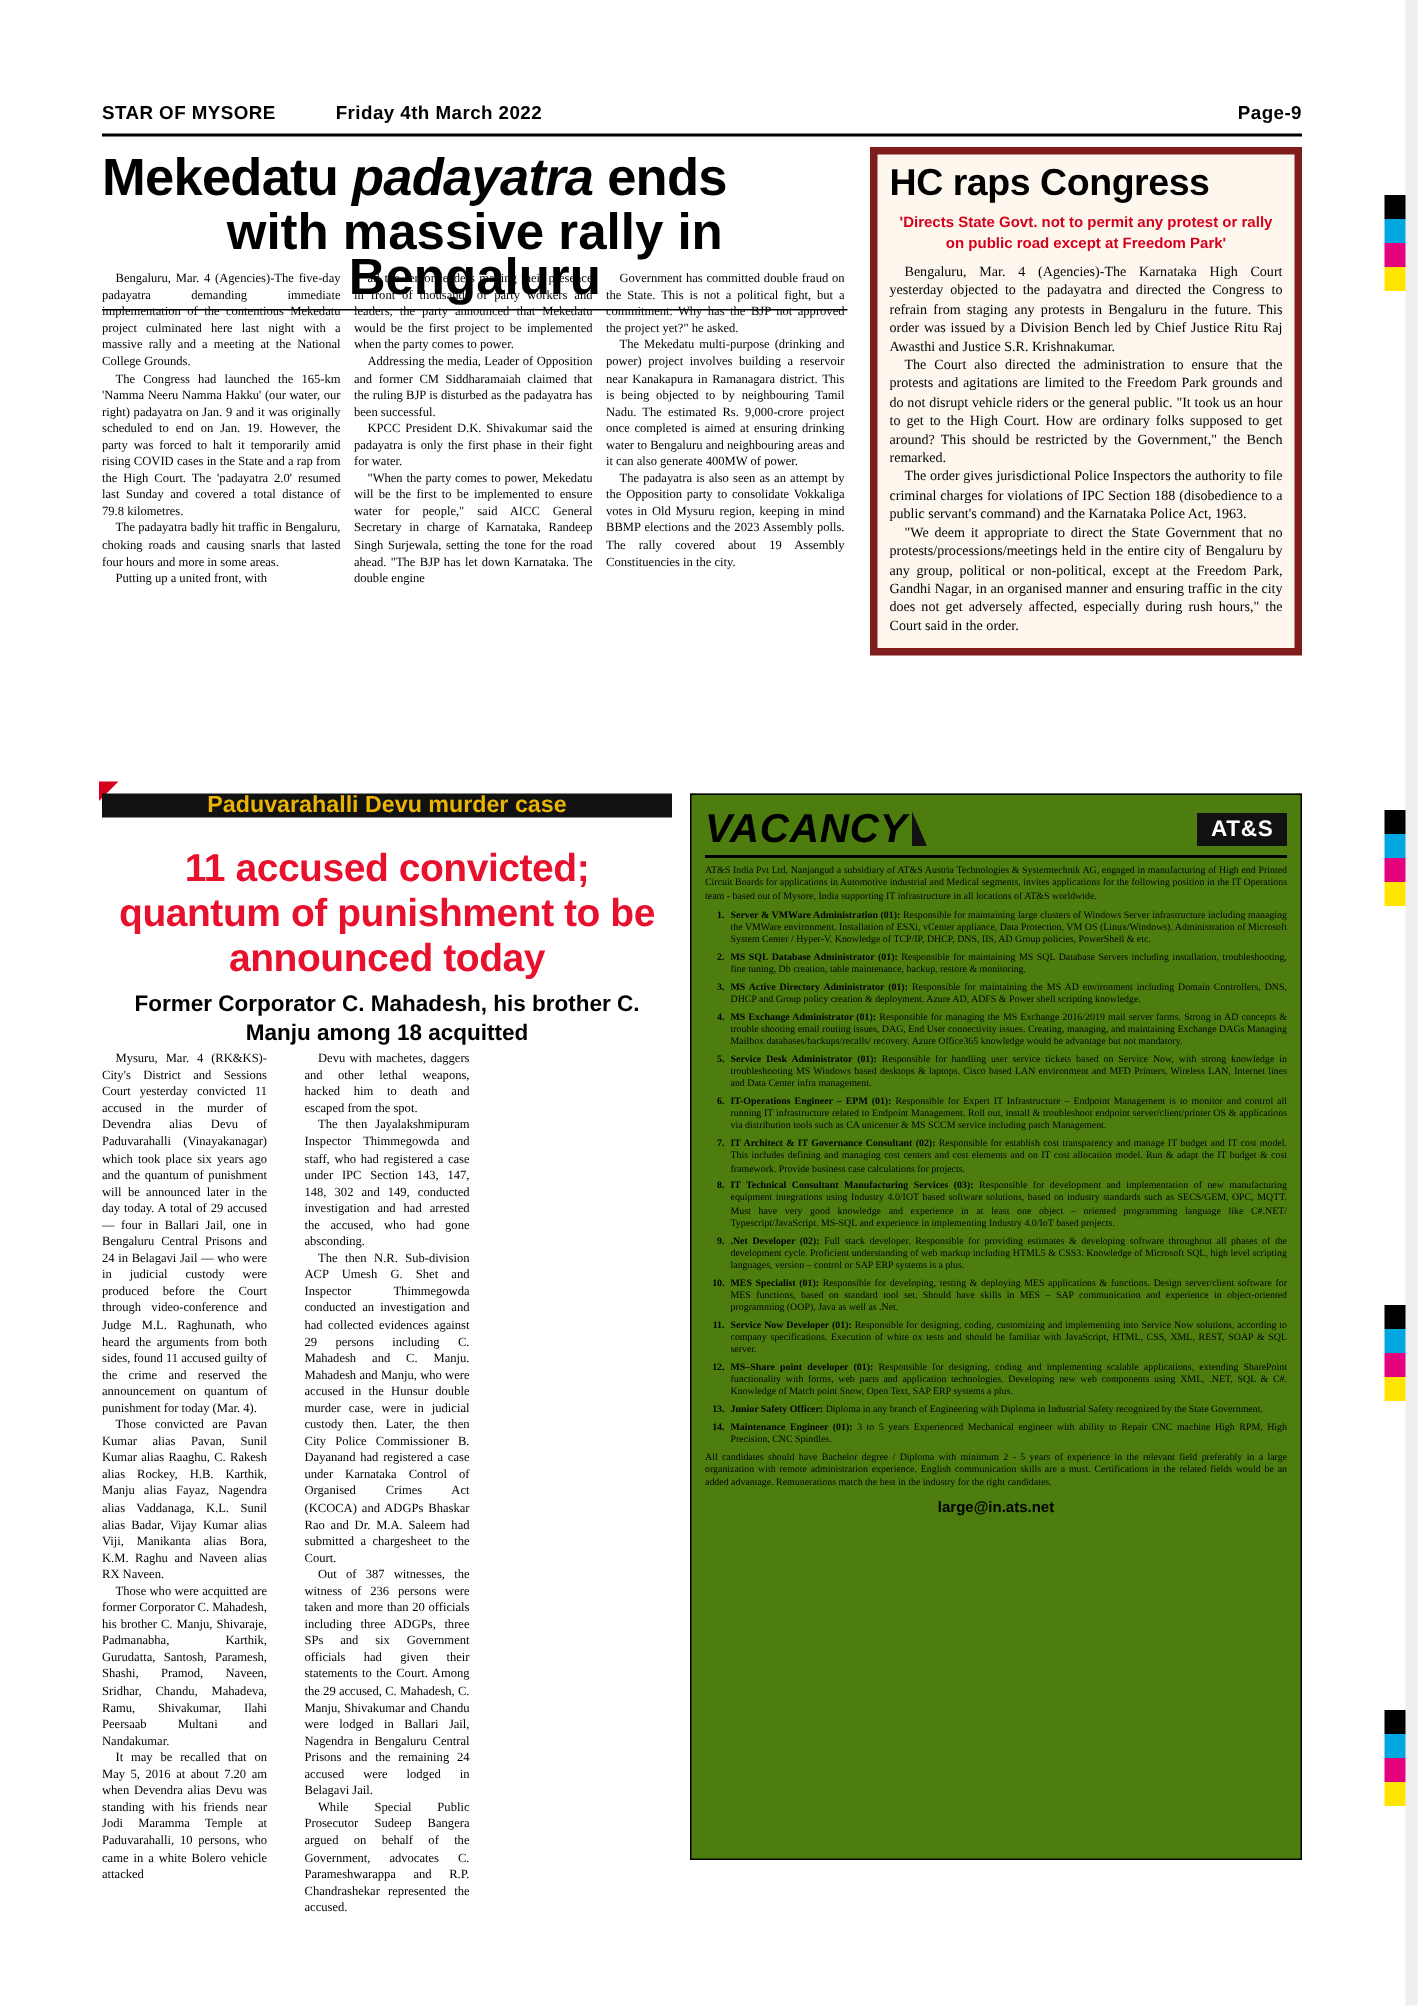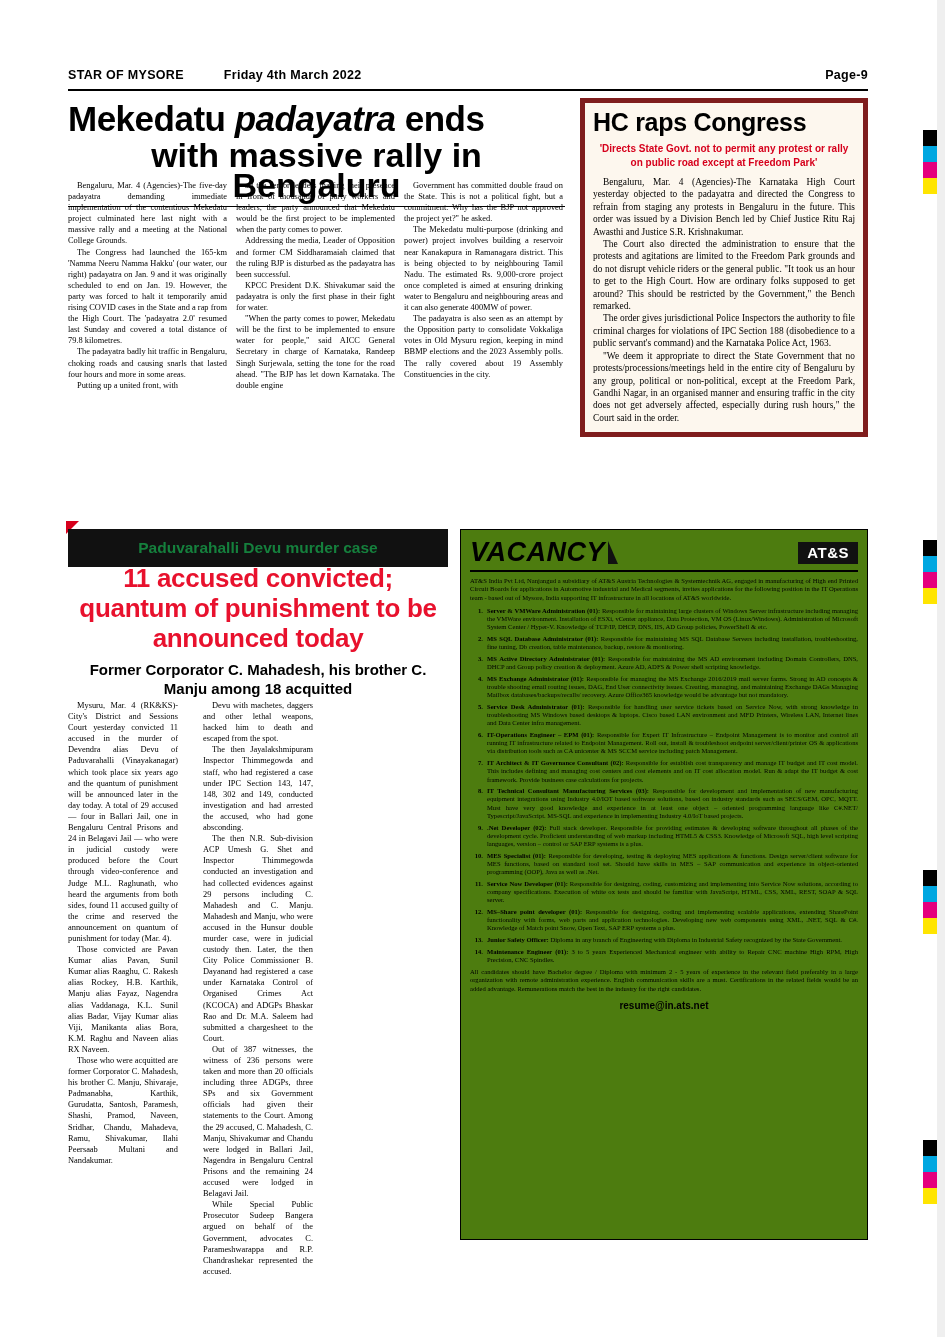--- a/index.html
+++ b/index.html
@@ -69,22 +69,22 @@
     font-size:10px; line-height:14px; text-align:center;
   }
   .rightbox .body {
     font-family:"Liberation Serif", serif;
     font-size:9.4px; line-height:12.4px; text-align:justify;
   }
   .rightbox .body p { margin:0; text-indent:10px; }
 
   
   .banner {
-    position:absolute; left:68px; top:529px; width:380px; height:38px;
-    background:#111; color:#15803d;
+    position:absolute; left:68px; top:529px; width:380px; height:16px;
+    background:#111; color:#eab308;
     display:flex; align-items:center; justify-content:center;
     font-size:15.5px; font-weight:bold;
   }
   .banner-tri {
     position:absolute; left:66px; top:521px;
     width:0; height:0;
     border-left:13px solid #d6001c;
     border-bottom:13px solid transparent;
   }
 
@@ -217,20 +217,21 @@
   <div class="banner-tri"></div>
   <div class="banner">Paduvarahalli Devu murder case</div>
   <div class="redhead">11 accused convicted; quantum of punishment to be announced today</div>
   <div class="subhead">Former Corporator C. Mahadesh, his brother C. Manju among 18 acquitted</div>
 
   <div class="cols3b">
     <div class="colb">
       <p>Mysuru, Mar. 4 (RK&amp;KS)- City's District and Sessions Court yesterday convicted 11 accused in the murder of Devendra alias Devu of Paduvarahalli (Vinayakanagar) which took place six years ago and the quantum of punishment will be announced later in the day today. A total of 29 accused — four in Ballari Jail, one in Bengaluru Central Prisons and 24 in Belagavi Jail — who were in judicial custody were produced before the Court through video-conference and Judge M.L. Raghunath, who heard the arguments from both sides, found 11 accused guilty of the crime and reserved the announcement on quantum of punishment for today (Mar. 4).</p>
       <p>Those convicted are Pavan Kumar alias Pavan, Sunil Kumar alias Raaghu, C. Rakesh alias Rockey, H.B. Karthik, Manju alias Fayaz, Nagendra alias Vaddanaga, K.L. Sunil alias Badar, Vijay Kumar alias Viji, Manikanta alias Bora, K.M. Raghu and Naveen alias RX Naveen.</p>
       <p>Those who were acquitted are former Corporator C. Mahadesh, his brother C. Manju, Shivaraje, Padmanabha, Karthik, Gurudatta, Santosh, Paramesh, Shashi, Pramod, Naveen, Sridhar, Chandu, Mahadeva, Ramu, Shivakumar, Ilahi Peersaab Multani and Nandakumar.</p>
+      <p>It may be recalled that on May 5, 2016 at about 7.20 am when Devendra alias Devu was standing with his friends near Jodi Maramma Temple at Paduvarahalli, 10 persons, who came in a white Bolero vehicle attacked</p>
     </div>
     <div class="colb">
       <p>Devu with machetes, daggers and other lethal weapons, hacked him to death and escaped from the spot.</p>
       <p>The then Jayalakshmipuram Inspector Thimmegowda and staff, who had registered a case under IPC Section 143, 147, 148, 302 and 149, conducted investigation and had arrested the accused, who had gone absconding.</p>
       <p>The then N.R. Sub-division ACP Umesh G. Shet and Inspector Thimmegowda conducted an investigation and had collected evidences against 29 persons including C. Mahadesh and C. Manju. Mahadesh and Manju, who were accused in the Hunsur double murder case, were in judicial custody then. Later, the then City Police Commissioner B. Dayanand had registered a case under Karnataka Control of Organised Crimes Act (KCOCA) and ADGPs Bhaskar Rao and Dr. M.A. Saleem had submitted a chargesheet to the Court.</p>
       <p>Out of 387 witnesses, the witness of 236 persons were taken and more than 20 officials including three ADGPs, three SPs and six Government officials had given their statements to the Court. Among the 29 accused, C. Mahadesh, C. Manju, Shivakumar and Chandu were lodged in Ballari Jail, Nagendra in Bengaluru Central Prisons and the remaining 24 accused were lodged in Belagavi Jail.</p>
       <p>While Special Public Prosecutor Sudeep Bangera argued on behalf of the Government, advocates C. Parameshwarappa and R.P. Chandrashekar represented the accused.</p>
     </div>
     <div class="colb"></div>
   </div>
@@ -299,21 +300,21 @@
           <span class="vac-num">13.</span>
           <span class="vac-txt"><b>Junior Safety Officer:</b> <span>Diploma in any branch of Engineering with Diploma in Industrial Safety recognized by the State Government.</span></span>
         </div>
       <div class="vac-item">
           <span class="vac-num">14.</span>
           <span class="vac-txt"><b>Maintenance Engineer (01):</b> <span>3 to 5 years Experienced Mechanical engineer with ability to Repair CNC machine High RPM, High Precision, CNC Spindles.</span></span>
         </div>
     </div>
 
     <div class="vac-foot">All candidates should have Bachelor degree / Diploma with minimum 2 - 5 years of experience in the relevant field preferably in a large organization with remote administration experience. English communication skills are a must. Certifications in the related fields would be an added advantage. Remunerations match the best in the industry for the right candidates.</div>
-    <div class="vac-mail">resume@in.ats.net</div>
+    <div class="vac-mail">large@in.ats.net</div>
   </div>
 
   <div class="grey-rail"></div>
 
   <div class="regstack" style="top:130px;">
     <div class="regblock reg-k"></div>
     <div class="regblock reg-c"></div>
     <div class="regblock reg-m"></div>
     <div class="regblock reg-y"></div>
   </div>

